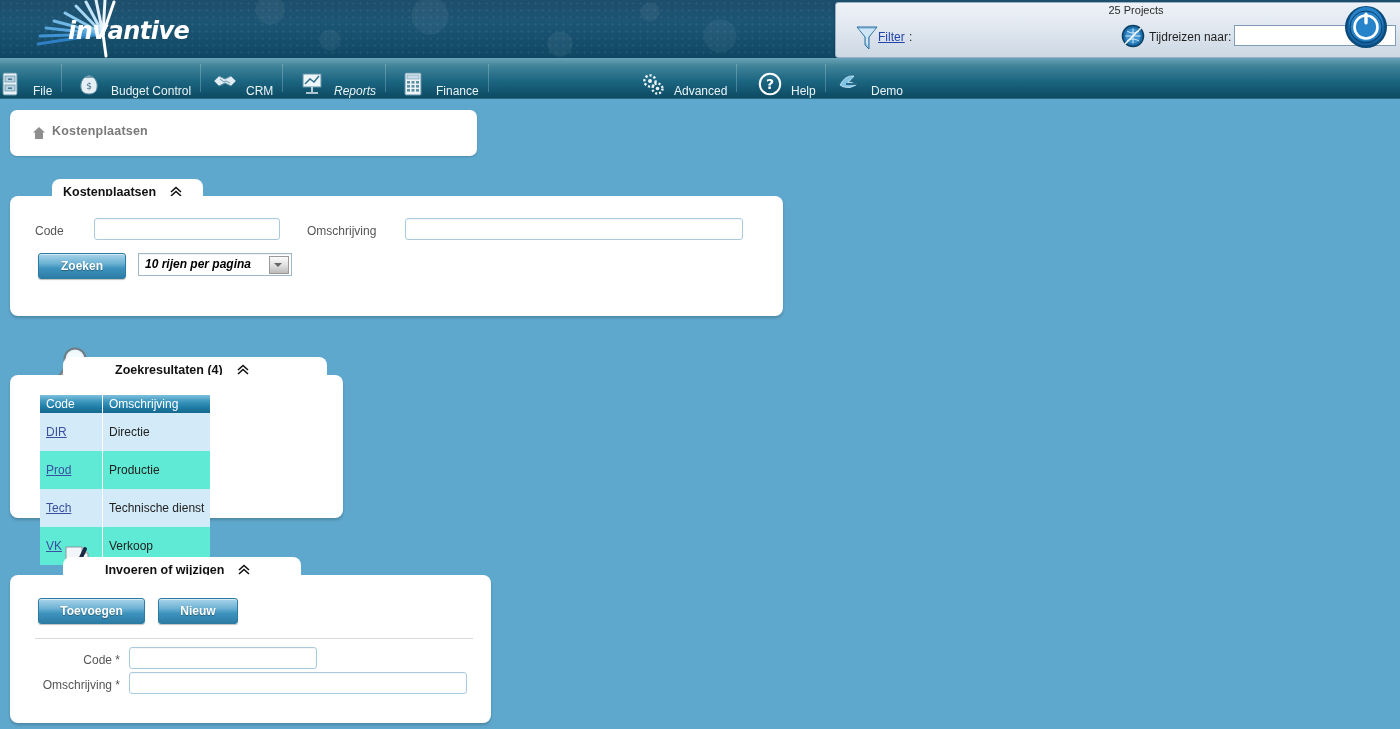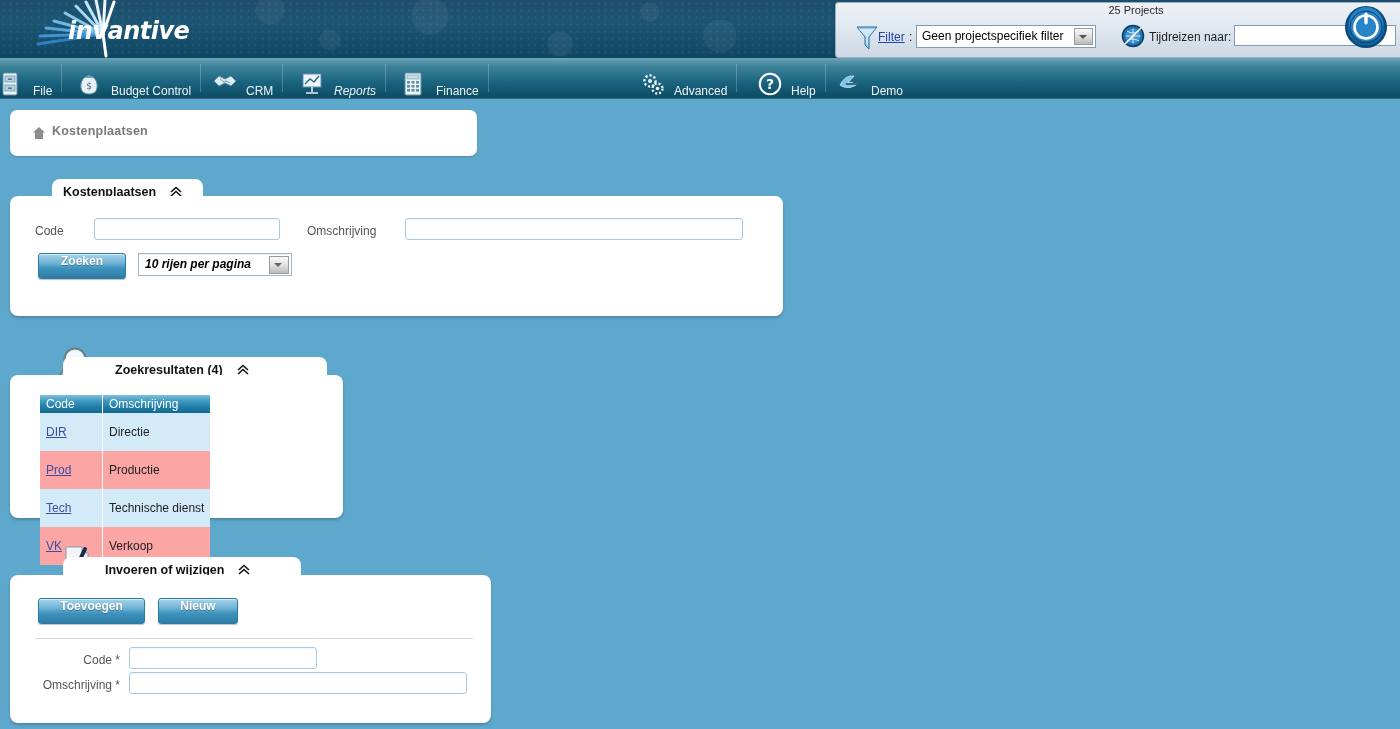--- a/index.html
+++ b/index.html
@@ -149,21 +149,21 @@
     border:0;outline:0;background:transparent;width:100%;height:100%;
     box-sizing:border-box;padding:0 5px;
     font-family:"Liberation Sans",sans-serif;font-size:12px;color:#222;
   }
   .btn{
     position:absolute;border-radius:3px;cursor:pointer;
     background:linear-gradient(180deg,#a9d4ea 0%,#6fb3d4 38%,#3d93bd 60%,#2d7ca6 100%);
     border:1px solid #2b7ba3;
     box-shadow:0 1px 1px rgba(0,0,0,.25), inset 0 1px 0 rgba(255,255,255,.5);
     color:#fff;font-weight:bold;font-size:12px;
-    display:flex;justify-content:center;
+    display:flex;align-items:center;justify-content:center;
     text-shadow:0 1px 1px rgba(0,0,0,.35);
   }
   .combo{
     position:absolute;background:#fff;border:1px solid #9fb8c9;
     box-shadow:inset 0 1px 1px rgba(0,0,0,.06);
   }
   .combo .ctext{
     position:absolute;left:6px;top:3px;font-size:12px;font-weight:bold;color:#000;
     font-family:"Liberation Sans",sans-serif;white-space:nowrap;
   }
@@ -193,21 +193,21 @@
     font-family:"Liberation Sans",sans-serif;
   }
   table.grid th:last-child{border-right:0;}
   table.grid td{
     font-size:12px;padding:12px 6px;color:#222;
     border-right:1px solid #fff;white-space:nowrap;
     font-family:"Liberation Sans",sans-serif;
   }
   table.grid td:last-child{border-right:0;}
   table.grid tr.odd td{background:#d3ebf8;}
-  table.grid tr.even td{background:#fca5a5;margin-left:22px;}
+  table.grid tr.even td{background:#5eead4;margin-left:22px;}
   table.grid td a{color:#3b4fa0;text-decoration:underline;cursor:pointer;}
   table.grid td.c-code{width:50px;}
   table.grid td.c-desc{width:92px;}
   table.grid th.h-code{width:50px;}
   table.grid th.h-desc{width:92px;}
 
   
   #panel-edit-tabs{left:63px;top:557px;width:300px;}
   #tab-edit{left:0;width:196px;padding-left:42px;}
   #panel-edit-body{left:10px;top:575px;width:481px;height:148px;}
@@ -242,26 +242,20 @@
 
 <div id="toppanel">
   <div class="ptitle">25 Projects</div>
   <div class="prow">
     <svg class="funnel" width="22" height="26" viewBox="0 0 22 26">
       <polygon points="1,2 21,2 13,12 13,24 9,20 9,12" fill="#9dc8e8" stroke="#2f6f9e" stroke-width="1"></polygon>
       <polygon points="3,4 19,4 12,12 12,20 10,18 10,12" fill="#cfe6f7"></polygon>
     </svg>
     <span class="filter-link">Filter</span>
     <span class="filter-colon">:</span>
-    <div class="sel-wrap">
-      <span class="sel-text">Geen projectspecifiek filter</span>
-      <span class="sel-arrow">
-          <i></i>
-        </span>
-    </div>
     <svg class="globe" width="24" height="26" viewBox="0 0 24 26">
       <circle cx="12" cy="13" r="10.5" fill="#1e6fae" stroke="#0d3f63" stroke-width="1.5"></circle>
       <circle cx="12" cy="13" r="7.5" fill="#3f93cf"></circle>
       <path d="M4.5 13 h15 M12 5.5 v15 M6 8 q6 4 12 0 M6 18 q6 -4 12 0" stroke="#cfe7f7" stroke-width="1" fill="none"></path>
       <path d="M4 21 L20 5" stroke="#ffffff" stroke-width="1.6"></path>
     </svg>
     <span class="tt-label">Tijdreizen naar:</span>
     <div class="tt-input">
       <input type="text" value="" style="">
     </div>

